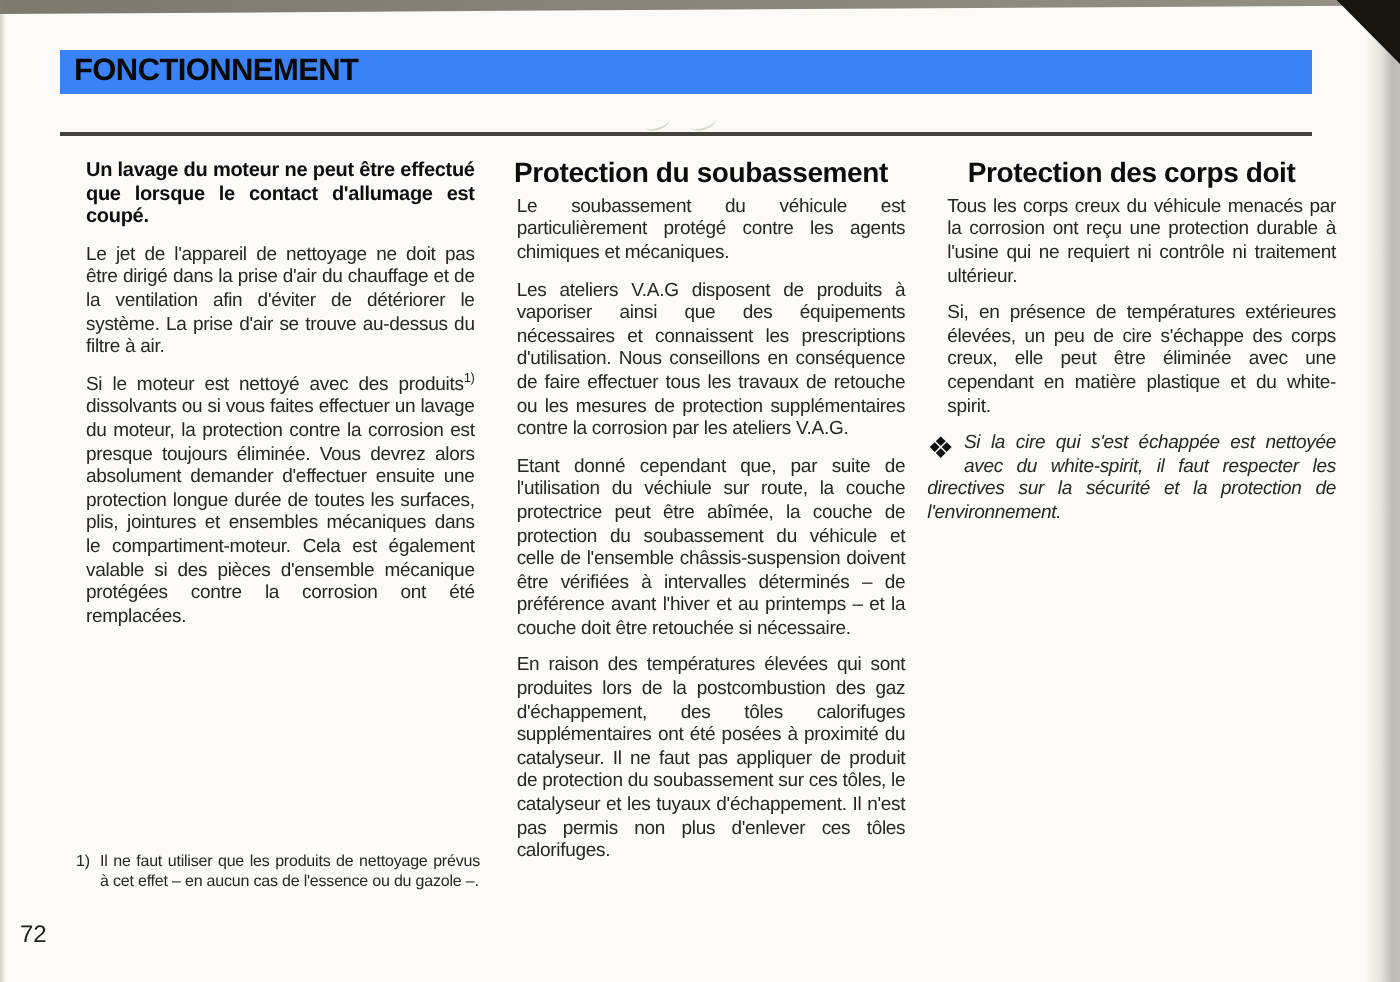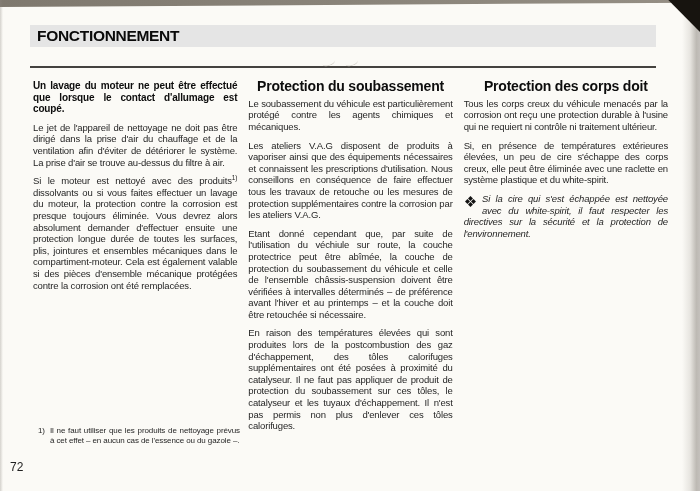--- a/index.html
+++ b/index.html
@@ -55,21 +55,21 @@
     display:flex; gap:11px;
   }
   .col {
     flex:1; font-size:9.5px; line-height:11.6px;
     text-align:justify; letter-spacing:-0.15px;
   }
   .col h3 {
     font-size:14px; line-height:12.8px; margin:0 0 5px 0;
     color:#0d0d0d; text-align:center; letter-spacing:-0.2px;
   }
-  .col p { margin:0 0 7px 0; }
+  .col p { margin:0 0 7px 10px; }
   .lead { font-weight:bold; font-size:10px; color:#0d0d0d; }
   sup.fnref { font-size:6.5px; line-height:0; }
   .note { font-style:italic; margin-top:2px; }
   .note-icon {
     float:left; font-size:15px; line-height:14px;
     margin:2px 5px 0 0; color:#111; font-style:normal;
   }
   
   .footnote {
     position:absolute; left:38px; top:426px; width:202px;
@@ -81,21 +81,21 @@
   .folio {
     position:absolute; left:10px; top:460px;
     font-size:12px; color:#1f1f1f;
   }
 </style>
 </head>
 <body>
 
 <div>
 
-  <div class="band" style="background: #e5e5e5;">
+  <div class="band" style="background: #3b82f6;">
     <span class="band-title">FONCTIONNEMENT</span>
   </div>
   <div class="rule"></div>
   <div class="pencil-mark"><span></span><span></span></div>
 
   <div class="columns">
 
     <div class="col">
       <p class="lead">Un lavage du moteur ne peut être effectué que lorsque le contact d'allumage est coupé.</p>
       <p>Le jet de l'appareil de nettoyage ne doit pas être dirigé dans la prise d'air du chauffage et de la ventilation afin d'éviter de détériorer le système. La prise d'air se trouve au-dessus du filtre à air.</p>
@@ -106,21 +106,21 @@
       <h3>Protection du soubassement</h3>
       <p>Le soubassement du véhicule est particulièrement protégé contre les agents chimiques et mécaniques.</p>
       <p>Les ateliers V.A.G disposent de produits à vaporiser ainsi que des équipements nécessaires et connaissent les prescriptions d'utilisation. Nous conseillons en conséquence de faire effectuer tous les travaux de retouche ou les mesures de protection supplémentaires contre la corrosion par les ateliers V.A.G.</p>
       <p>Etant donné cependant que, par suite de l'utilisation du véchiule sur route, la couche protectrice peut être abîmée, la couche de protection du soubassement du véhicule et celle de l'ensemble châssis-suspension doivent être vérifiées à intervalles déterminés – de préférence avant l'hiver et au printemps – et la couche doit être retouchée si nécessaire.</p>
       <p>En raison des températures élevées qui sont produites lors de la postcombustion des gaz d'échappement, des tôles calorifuges supplémentaires ont été posées à proximité du catalyseur. Il ne faut pas appliquer de produit de protection du soubassement sur ces tôles, le catalyseur et les tuyaux d'échappement. Il n'est pas permis non plus d'enlever ces tôles calorifuges.</p>
     </div>
 
     <div class="col">
       <h3>Protection des corps doit</h3>
       <p>Tous les corps creux du véhicule menacés par la corrosion ont reçu une protection durable à l'usine qui ne requiert ni contrôle ni traitement ultérieur.</p>
-      <p>Si, en présence de températures extérieures élevées, un peu de cire s'échappe des corps creux, elle peut être éliminée avec une raclette en système plastique et du white-spirit.</p>
+      <p>Si, en présence de températures extérieures élevées, un peu de cire s'échappe des corps creux, elle peut être éliminée avec une cependant en matière plastique et du white-spirit.</p>
       <div class="note">
         <span class="note-icon">❖</span>
         <span>Si la cire qui s'est échappée est nettoyée avec du white-spirit, il faut respecter les directives sur la sécurité et la protection de l'environnement.</span>
       </div>
     </div>
 
   </div>
 
   <div class="footnote">
     <span class="fn-marker">1)</span>

